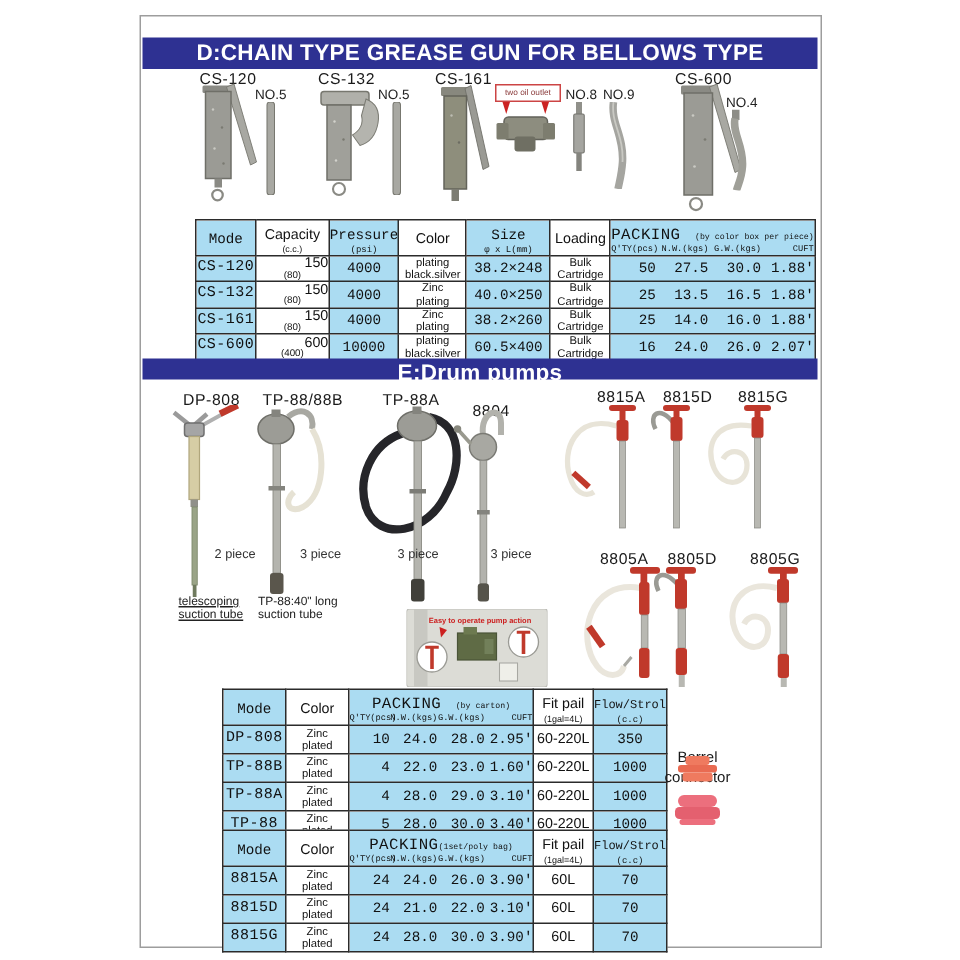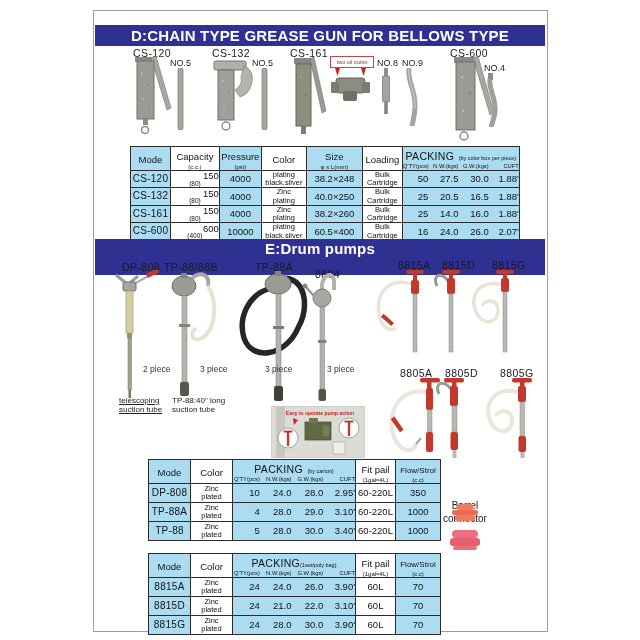--- a/index.html
+++ b/index.html
@@ -4,31 +4,31 @@
 <style>
   html,body{margin:0;padding:0;}
   body{
     width:640px;height:640px;position:relative;background:#fff;
     font-family:"Liberation Sans", sans-serif;color:#111;overflow:hidden;
   }
   .abs{position:absolute;}
   .frame{left:93px;top:10px;width:453px;height:620px;border:1px solid #9d9d9d;}
   .bar{background:var(--hdr-bg,#2e3192);color:#fff;font-weight:bold;text-align:center;letter-spacing:.2px;}
   .bar-d{left:95px;top:25px;width:450px;height:21px;font-size:15px;line-height:21px;}
-  .bar-e{left:95px;top:239px;width:450px;height:36px;font-size:15px;line-height:19px;}
+  .bar-e{left:95px;top:239px;width:450px;height:14px;font-size:15px;line-height:19px;}
   .plabel{font-size:10.5px;color:#1a1a1a;letter-spacing:.4px;white-space:nowrap;}
   .acclabel{font-size:9px;color:#222;white-space:nowrap;}
   .piece{font-size:8.5px;color:#333;white-space:nowrap;}
   .note{font-size:8px;color:#222;line-height:1.15;white-space:nowrap;}
   .callout{border:1px solid #cc4444;color:#8a3a3a;font-size:5.5px;text-align:center;line-height:10px;height:10px;background:#fff;white-space:nowrap;}
   .bc-label{font-size:10px;color:#1a1a1a;text-align:center;line-height:1.25;}
 
   table.spec{position:absolute;border-collapse:collapse;table-layout:fixed;background:#fff;}
   table.spec td{border:1px solid #2b2b2b;padding:0;text-align:center;vertical-align:middle;line-height:1.05;overflow:hidden;}
-  .blue{background:var(--cell-blue,#abdcf2);}
+  .blue{background:var(--cell-blue,#abdcf2);font-family:Liberation Mono, monospace;}
   .hmain{font-size:9.5px;color:#111;}
   .hsub{font-size:6px;color:#111;display:block;line-height:1;}
   .v{font-size:9.5px;}
   .mode{font-size:10px;letter-spacing:.3px;}
   .two div{font-size:7.5px;line-height:1.1;}
   .capv{font-size:9.5px;line-height:1;padding-left:32px;}
   .capsub{font-size:6.5px;line-height:1;}
   .ptitle{line-height:1;white-space:nowrap;}
   .ptitle .big{font-size:10.5px;letter-spacing:.3px;}
   .ptitle .psub{font-size:5.5px;}
@@ -191,21 +191,21 @@
             <div>plating</div>
           </td>
       <td class="blue v">40.0×250</td>
       <td class="two">
             <div>Bulk</div>
             <div>Cartridge</div>
           </td>
       <td class="blue">
             <div class="pgrid pvals">
               <span>25</span>
-              <span>20.5</span>
+              <span>13.5</span>
               <span>16.5</span>
               <span>1.88'</span>
             </div>
           </td>
     </tr>
     <tr>
       <td class="blue mode">CS-161</td>
       <td>
             <div class="capv">150</div>
             <div class="capsub">(80)</div>
@@ -270,21 +270,21 @@
     <rect x="19" y="63" width="5" height="5" fill="#90908a"></rect>
     <rect x="20" y="68" width="3.5" height="52" fill="#9aa487" stroke="#7f8a6e" stroke-width="0.6"></rect>
     <rect x="20.5" y="120" width="2.5" height="8" fill="#6f7a5e"></rect>
   </svg>
   <div class="abs piece" style="left:143px;top:364px;">2 piece</div>
   <div class="abs note" style="left:119px;top:396px;text-decoration:underline;">
     <div>telescoping</div>
       <div>suction tube</div>
   </div>
 
-  <div class="abs plabel" style="left:164px;top:261px;">TP-88/88B</div>
+  <div class="abs plabel" style="left:175px;top:261px;">TP-88/88B</div>
   <svg class="abs" style="left:162px;top:268px;" width="62" height="132" viewBox="0 0 62 132">
     <path d="M30,10 C40,2 48,8 46,18" stroke="#a8a8a2" stroke-width="4" fill="none"></path>
     <path d="M46,18 C56,34 54,62 40,70 C30,75 27,66 34,60" stroke="#e6e2d4" stroke-width="4" fill="none"></path>
     <ellipse cx="22" cy="18" rx="12" ry="10" fill="#9c9c96" stroke="#6e6e68"></ellipse>
     <rect x="19" y="5" width="6" height="5" fill="#84847e"></rect>
     <rect x="20" y="28" width="5" height="86" fill="#b4b4ae" stroke="#8a8a84" stroke-width="0.6"></rect>
     <rect x="17" y="56" width="11" height="3" fill="#84847e"></rect>
     <rect x="18" y="114" width="9" height="14" rx="2" fill="#5a564c"></rect>
   </svg>
   <div class="abs piece" style="left:200px;top:364px;">3 piece</div>
@@ -430,20 +430,37 @@
               <span>10</span>
               <span>24.0</span>
               <span>28.0</span>
               <span>2.95'</span>
             </div>
           </td>
       <td class="v">60-220L</td>
       <td class="blue v">350</td>
     </tr>
     <tr>
+      <td class="blue mode">TP-88B</td>
+      <td class="two">
+            <div>Zinc</div>
+            <div>plated</div>
+          </td>
+      <td class="blue">
+            <div class="pgrid pvals">
+              <span>4</span>
+              <span>22.0</span>
+              <span>23.0</span>
+              <span>1.60'</span>
+            </div>
+          </td>
+      <td class="v">60-220L</td>
+      <td class="blue v">1000</td>
+    </tr>
+    <tr>
       <td class="blue mode">TP-88A</td>
       <td class="two">
             <div>Zinc</div>
             <div>plated</div>
           </td>
       <td class="blue">
             <div class="pgrid pvals">
               <span>4</span>
               <span>28.0</span>
               <span>29.0</span>

